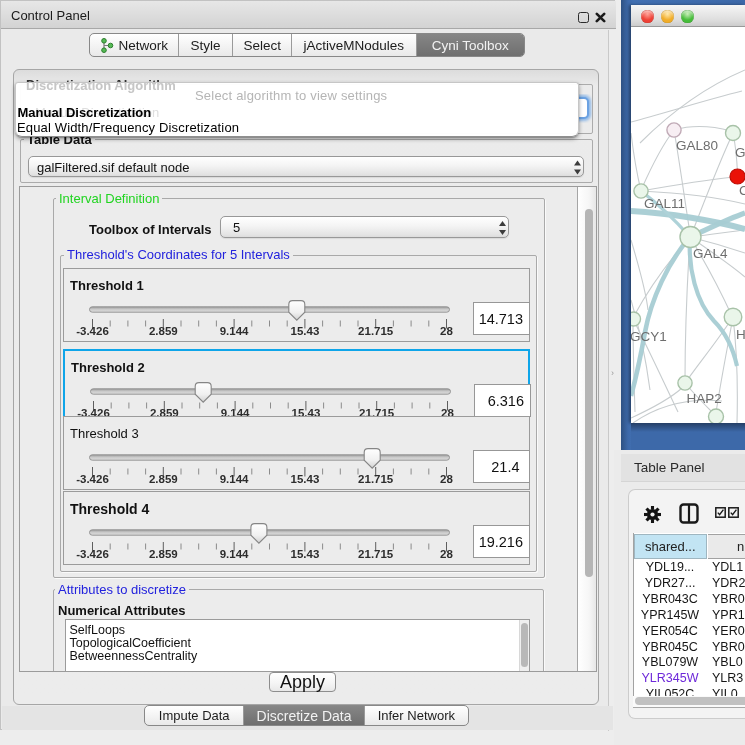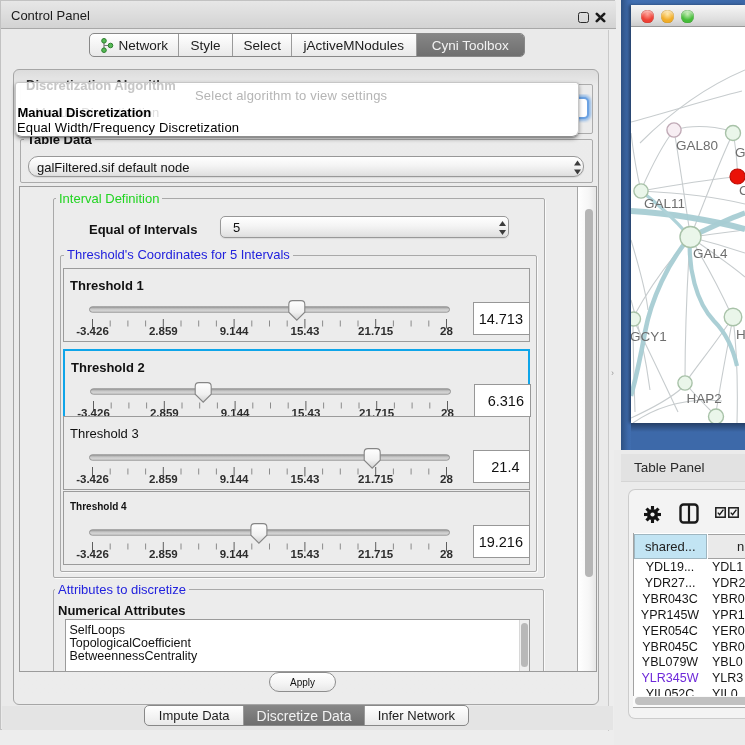--- a/index.html
+++ b/index.html
@@ -37,34 +37,34 @@
 
   <div class="abs" style="left:18.5px;top:83px;width:573px;height:50px;border:1px solid #ababab;border-radius:2px"></div>
   <div class="glabel" style="left:22px;top:76.5px;color:#333;font-weight:bold;background:transparent">Discretization Algorithm</div>
 
   <div class="abs" style="left:577.5px;top:93px;width:13px;height:29px;overflow:hidden">
     <div class="abs" style="left:-60px;top:3px;width:70px;height:22px;border-radius:5px;background:#fff;border:2.5px solid #6ca2e2;box-shadow:0 0 3px 1.5px rgba(110,165,230,0.75)"></div>
   </div>
 
   <div class="abs" style="left:18.5px;top:138px;width:573px;height:44px;border:1px solid #ababab;border-radius:2px"></div>
   <div class="glabel" style="left:23px;top:132px;color:#111;font-weight:600;background:#eaeaea">Table Data</div>
-  <div style="position:absolute;left:27px;top:155px;width:556px;height:21px;border:1px solid #989898;border-radius:10px;background:linear-gradient(180deg,#ffffff 0%,#f4f4f4 45%,#e3e3e3 90%,#dcdcdc 100%);box-shadow:0 1px 1px rgba(0,0,0,0.08)">
+  <div style="position:absolute;left:27px;top:155px;width:556px;height:21px;border:1px solid #989898;border-radius:5px;background:linear-gradient(180deg,#ffffff 0%,#f4f4f4 45%,#e3e3e3 90%,#dcdcdc 100%);box-shadow:0 1px 1px rgba(0,0,0,0.08)">
 <div style="position:absolute;left:8px;top:0;height:21px;line-height:21px;font-size:13px;color:#111">galFiltered.sif default node</div>
 <svg width="9" height="21" style="position:absolute;left:544px;top:0">
 <path d="M 4.5,3.5 L 8,8.5 L 1,8.5 Z" fill="#3c3c3c"></path>
 <path d="M 4.5,17.5 L 8,12.5 L 1,12.5 Z" fill="#3c3c3c"></path>
 </svg>
       </div>
 
   <div class="abs" style="left:18px;top:185px;width:578px;height:486px;border:1px solid #9b9b9b;background:#ececec;overflow:hidden">
     <div class="abs" style="left:0;top:0;width:557px;height:484.5px;overflow:hidden">
 
       <div class="abs" style="left:32.5px;top:11px;width:492px;height:380px;border:1px solid #a9a9a9;border-radius:2px;box-shadow:1px 1px 0 rgba(255,255,255,0.75)"></div>
       <div class="glabel" style="left:36px;top:5px;color:#21d421">Interval Definition</div>
-      <div class="abs" style="left:69px;top:35px;font-size:13px;font-weight:bold;color:#111">Equal of Intervals</div>
+      <div class="abs" style="left:69px;top:35px;font-size:13px;font-weight:bold;color:#111">Toolbox of Intervals</div>
       <div style="position:absolute;left:200px;top:28.5px">
             <div style="position:absolute;left:0px;top:0px;width:289px;height:22px;border:1px solid #989898;border-radius:5px;background:linear-gradient(180deg,#ffffff 0%,#f4f4f4 45%,#e3e3e3 90%,#dcdcdc 100%);box-shadow:0 1px 1px rgba(0,0,0,0.08)">
 <div style="position:absolute;left:12px;top:0;height:22px;line-height:22px;font-size:13px;color:#111">5</div>
 <svg width="9" height="22" style="position:absolute;left:277px;top:0">
 <path d="M 4.5,4.0 L 8,9.0 L 1,9.0 Z" fill="#3c3c3c"></path>
 <path d="M 4.5,18.0 L 8,13.0 L 1,13.0 Z" fill="#3c3c3c"></path>
 </svg>
             </div>
           </div>
 
@@ -209,21 +209,21 @@
                 <text x="99.3" y="65.5" text-anchor="middle" font-family="Liberation Sans, sans-serif" font-size="11.5" font-weight="bold" fill="#2d2d2d">2.859</text>
                 <text x="170.1" y="65.5" text-anchor="middle" font-family="Liberation Sans, sans-serif" font-size="11.5" font-weight="bold" fill="#2d2d2d">9.144</text>
                 <text x="240.9" y="65.5" text-anchor="middle" font-family="Liberation Sans, sans-serif" font-size="11.5" font-weight="bold" fill="#2d2d2d">15.43</text>
                 <text x="311.7" y="65.5" text-anchor="middle" font-family="Liberation Sans, sans-serif" font-size="11.5" font-weight="bold" fill="#2d2d2d">21.715</text>
                 <text x="382.5" y="65.5" text-anchor="middle" font-family="Liberation Sans, sans-serif" font-size="11.5" font-weight="bold" fill="#2d2d2d">28</text>
                 <path d="M 300.2,35.4 Q 300.2,31.6 304.0,31.6 L 312.4,31.6 Q 316.2,31.6 316.2,35.4 L 316.2,43.2 L 308.2,51.2 L 300.2,43.2 Z" fill="url(#th3)" stroke="#858585" stroke-width="1.1"></path>
               </svg>
 <div style="position:absolute;left:408.5px;top:32.5px;width:57px;height:33px;background:#fff;border:1px solid #979797;font-size:14.5px;color:#111;text-align:right;line-height:32px;padding-right:9px">21.4</div>
 </div>
             <div style="position:absolute;left:62px;top:490px;width:467px;height:74px;border:1px solid #9b9b9b;background:#ececec">
-<div style="position:absolute;left:6px;top:9px;font-size:10px;font-weight:bold;color:#111">Threshold 4</div>
+<div style="position:absolute;left:6px;top:9px;font-size:14px;font-weight:bold;color:#111">Threshold 4</div>
 <svg width="468" height="74" style="position:absolute;left:0;top:0">
                 <defs>
 <linearGradient id="tg4" x1="0" y1="0" x2="0" y2="1">
 <stop offset="0" stop-color="#9a9a9a"></stop>
                     <stop offset="0.45" stop-color="#c9c9c9"></stop>
                     <stop offset="1" stop-color="#dddddd"></stop>
 </linearGradient>
 <linearGradient id="th4" x1="0" y1="0" x2="0" y2="1">
 <stop offset="0" stop-color="#ffffff"></stop>
                     <stop offset="0.6" stop-color="#f0f0f0"></stop>
@@ -274,21 +274,21 @@
           <div class="abs" style="left:1px;top:3px;width:7px;height:44px;background:#b8b8b8;border-radius:3.5px"></div>
         </div>
       </div>
     </div>
 
     <div class="abs" style="left:557px;top:0;width:21px;height:484.5px;background:linear-gradient(90deg,#ffffff,#f6f6f6 55%,#e2e2e2);border-left:1px solid #a5a5a5">
       <div class="abs" style="left:7px;top:22px;width:8px;height:368px;background:#b5b5b5;border-radius:4px"></div>
     </div>
   </div>
 
-  <div class="abs" style="left:268px;top:671px;width:67px;height:20px;border:1px solid #8d8d8d;border-radius:10px;background:linear-gradient(180deg,#ffffff,#f5f5f5 55%,#e8e8e8);font-size:10px;color:#111;text-align:center;line-height:19px">Apply</div>
+  <div class="abs" style="left:268px;top:671px;width:67px;height:20px;border:1px solid #8d8d8d;border-radius:4px;background:linear-gradient(180deg,#ffffff,#f5f5f5 55%,#e8e8e8);font-size:18px;color:#111;text-align:center;line-height:19px">Apply</div>
 
   <div class="abs" style="left:1px;top:705px;width:611px;height:24px;background:#e4e4e4"></div>
   <div style="position:absolute;left:143px;top:704px;width:325px;height:21px;border:1px solid #888;border-radius:5px;background:linear-gradient(180deg,#ffffff,#f2f2f2 60%,#e9e9e9);overflow:hidden;display:flex">
         <div style="width:99px;height:100%;color:#1c1c1c;font-size:13px;display:flex;align-items:center;justify-content:center">Impute Data</div>
         <div style="width:121px;height:100%;border-left:1px solid #9a9a9a;background:linear-gradient(180deg,#868686,#6f6f6f);color:#f2f2f2;font-size:14px;display:flex;align-items:center;justify-content:center">Discretize Data</div>
         <div style="width:105px;height:100%;border-left:1px solid #9a9a9a;color:#1c1c1c;font-size:13px;display:flex;align-items:center;justify-content:center">Infer Network</div>
       </div>
 
   <div class="abs" style="left:14px;top:81px;width:563.5px;height:54.5px;background:rgba(255,255,255,0.97);border:1px solid #c6c6c6;border-bottom-color:#8f8f8f;border-radius:3px 3px 7px 7px;box-shadow:0 2px 4px rgba(0,0,0,0.38), 0 1px 1px rgba(0,0,0,0.18);overflow:hidden">
     <div class="abs" style="left:10px;top:-5px;font-size:13px;font-weight:bold;color:#c6c6c6">Discretization Algorithm</div>

